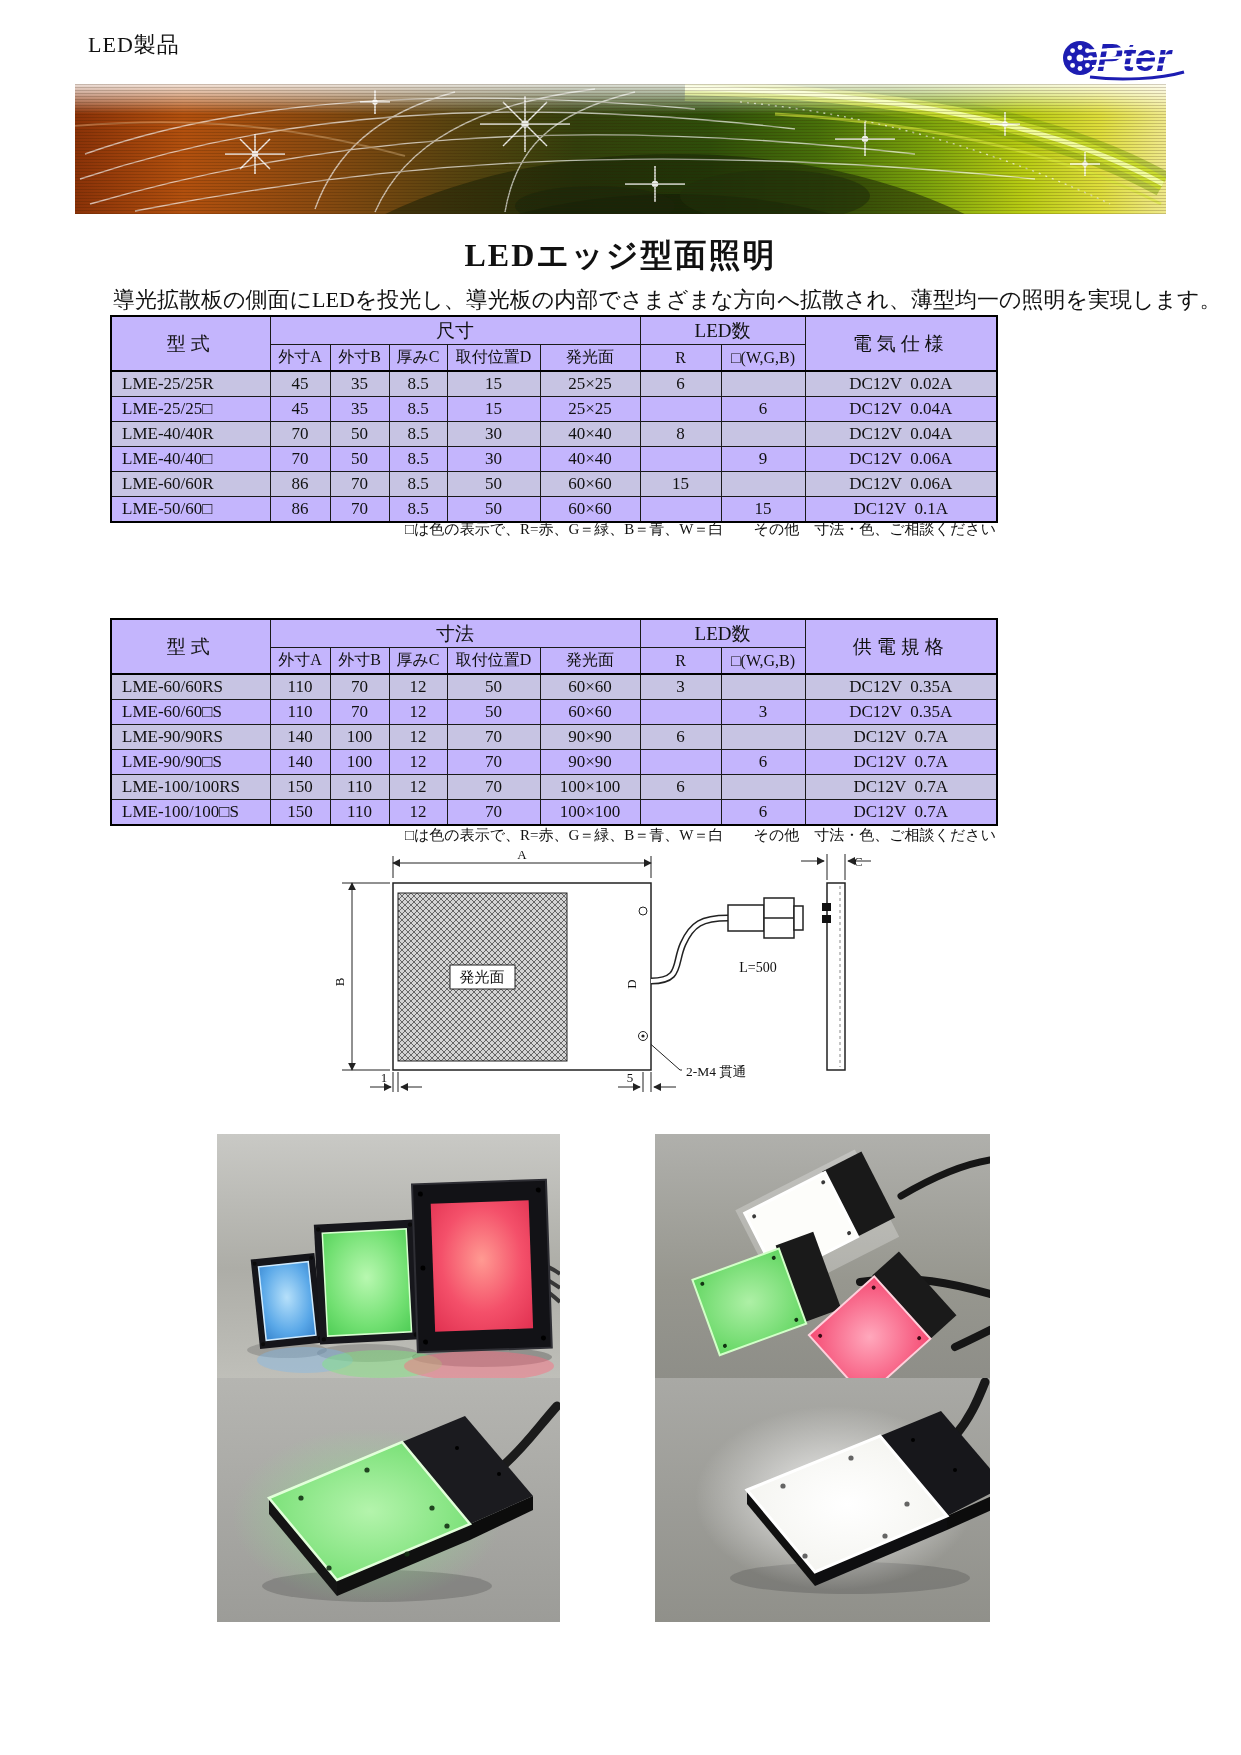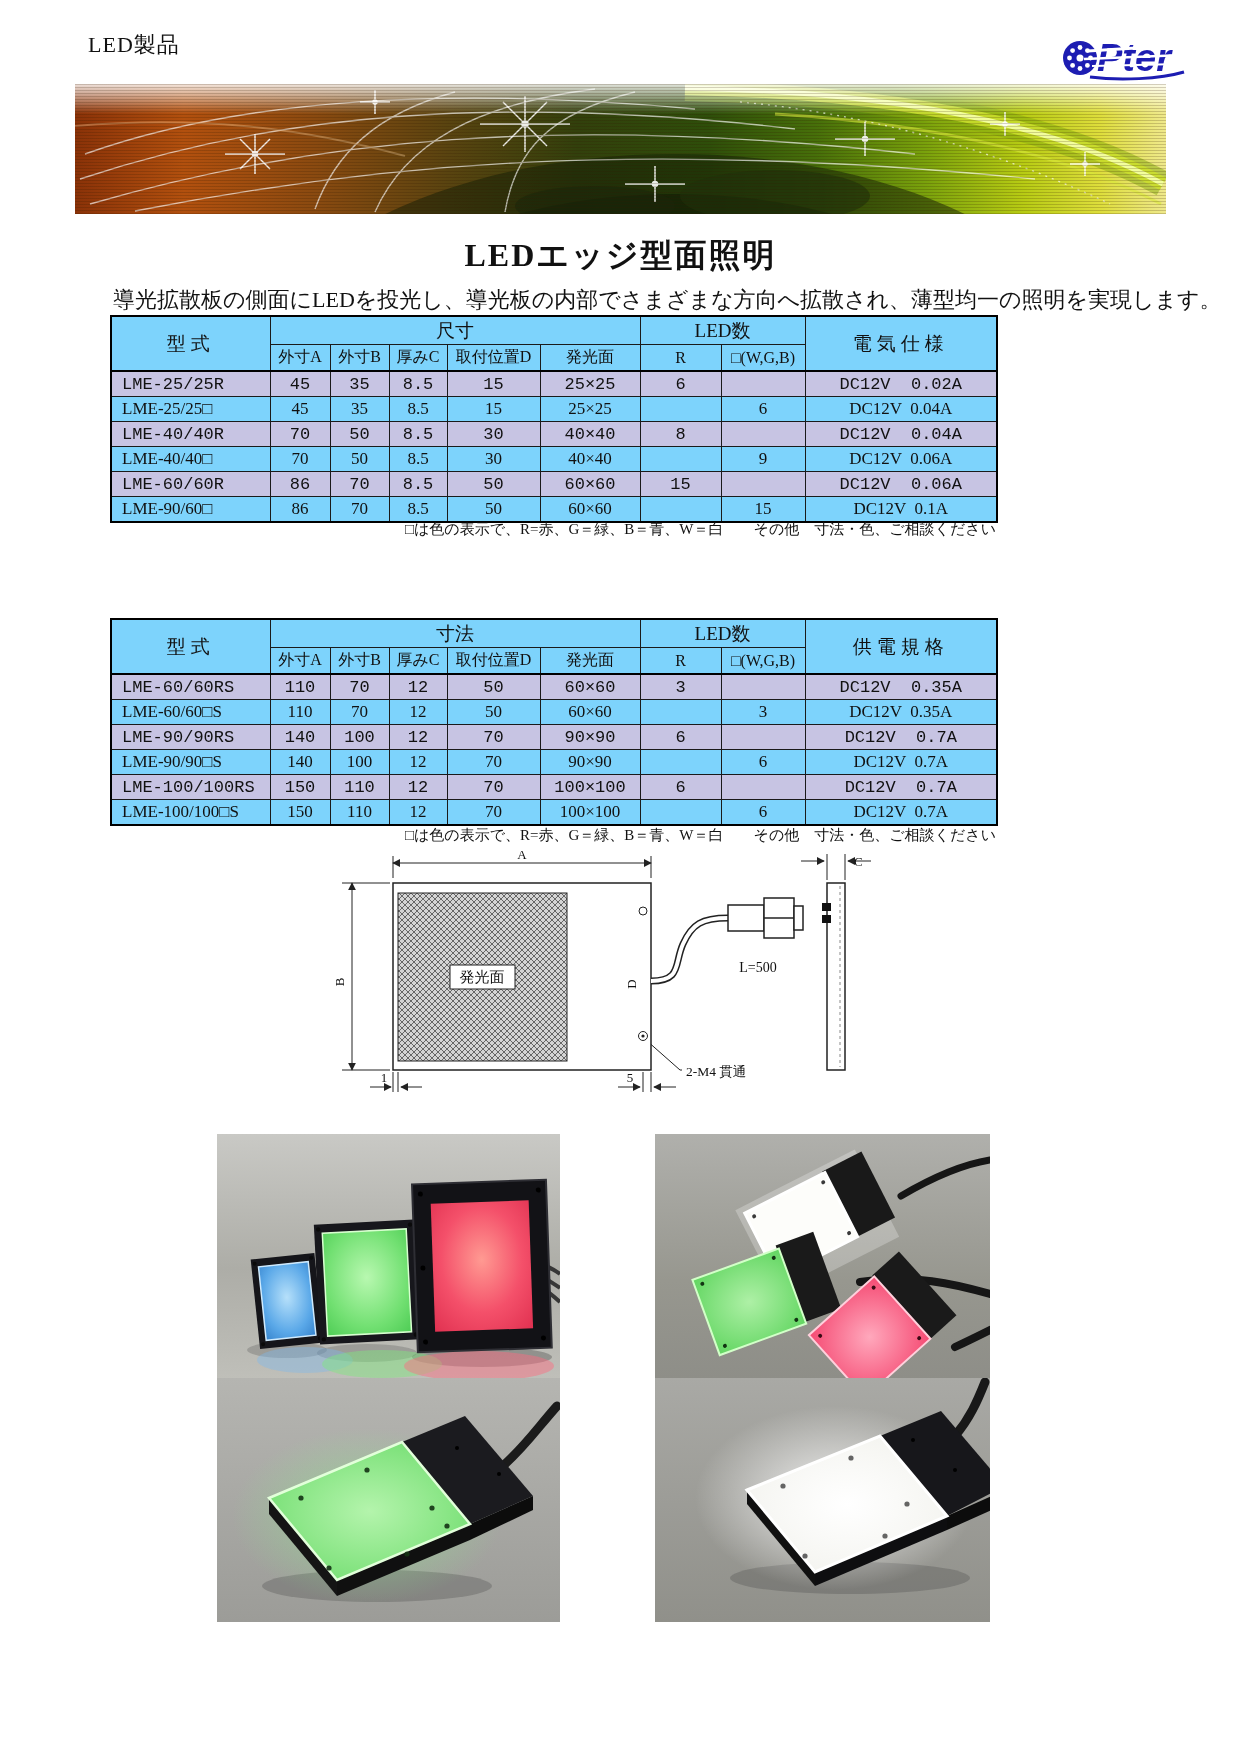--- a/index.html
+++ b/index.html
@@ -8,29 +8,29 @@
   .abs{position:absolute;}
   .header-label{left:88px;top:30px;font-size:22px;letter-spacing:1px;}
   .banner{left:75px;top:84px;width:1091px;height:130px;}
   .banner::after{content:"";position:absolute;inset:0;
         background:repeating-linear-gradient(0deg,rgba(50,25,0,.20) 0 1px,transparent 1px 3px);pointer-events:none;}
   .sec-title{left:0;top:234px;width:1241px;text-align:center;font-size:32px;font-weight:bold;letter-spacing:2px;}
   .sec-title2{top:553px;}
   .intro{left:113px;top:285px;font-size:22px;}
   .note{left:110px;width:886px;text-align:right;font-size:15px;}
   .note1{top:520px;} .note2{top:826px;}
-  table.spec{border-collapse:collapse;width:886px;table-layout:fixed;border:2px solid #000;background:#7dd3fc;}
+  table.spec{border-collapse:collapse;width:886px;table-layout:fixed;border:2px solid #000;background:#c4b5fd;}
   .spec th,.spec td{border:1px solid #1a1a1a;font-weight:normal;text-align:center;padding:0;
         font-size:17px;overflow:hidden;white-space:nowrap;}
   .spec thead{border-bottom:2px solid #000;}
   .spec thead th.grp{font-size:19px;height:27px;}
   .spec thead th.sub{font-size:16px;height:25px;}
   .spec th.sp{letter-spacing:5px;}
   .spec tbody td{height:24px;}
-  .spec tbody tr.hl{background:#c7c4e3;font-family:Liberation Mono, monospace;}
+  .spec tbody tr.hl{background:#c7c4e3;}
   .spec td.model{text-align:left;padding-left:10px;}
   .spec td.power{white-space:pre;}
   .t1{left:110px;top:315px;} .t2{left:110px;top:618px;}
   .diagram{left:330px;top:848px;}
   .photo{display:block;}
   .p1{left:217px;top:1134px;} .p2{left:655px;top:1134px;}
   .p3{left:217px;top:1378px;} .p4{left:655px;top:1378px;}
   svg text{font-family:"Liberation Serif","DejaVu Serif",serif;}
 </style>
 </head>
@@ -234,21 +234,21 @@
         <td>86</td>
         <td>70</td>
         <td>8.5</td>
         <td>50</td>
         <td>60×60</td>
         <td>15</td>
         <td></td>
         <td class="power">DC12V  0.06A</td>
       </tr>
       <tr>
-        <td class="model">LME-90/60□</td>
+        <td class="model">LME-50/60□</td>
         <td>86</td>
         <td>70</td>
         <td>8.5</td>
         <td>50</td>
         <td>60×60</td>
         <td></td>
         <td>15</td>
         <td class="power">DC12V  0.1A</td>
       </tr>
     </tbody>

